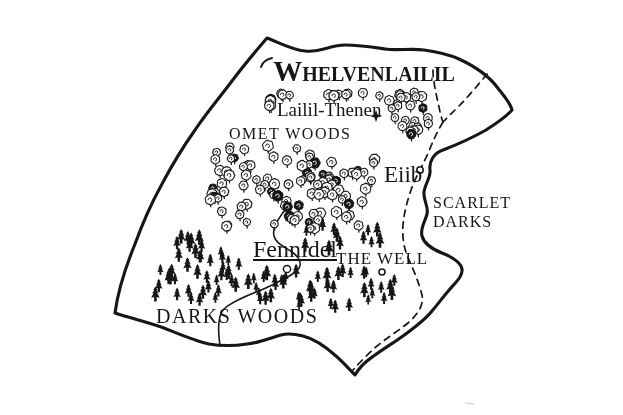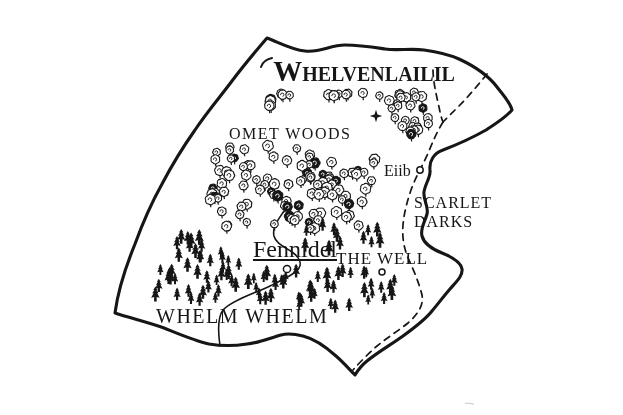--- a/index.html
+++ b/index.html
@@ -8,22 +8,22 @@
     font-family:"Liberation Serif","DejaVu Serif",serif;color:#161616;
   }
   .stage svg{position:absolute;left:0;top:0;}
   .lbl{position:absolute;color:#161616;white-space:nowrap;line-height:1;}
   .lbl-title{
     left:264px;top:57px;width:200px;text-align:center;
     font-size:29px;font-weight:700;font-variant:small-caps;letter-spacing:0px;
   }
   .lbl-lailil{left:277px;top:100px;font-size:19px;}
   .lbl-omet{left:229px;top:126px;font-size:16px;letter-spacing:1.5px;}
-  .lbl-eiib{left:384px;top:163px;font-size:16px;}
-  .lbl-scarlet{left:414px;top:193px;font-size:16px;letter-spacing:1px;line-height:19px;white-space:normal;}
+  .lbl-eiib{left:384px;top:163px;font-size:23px;}
+  .lbl-scarlet{left:433px;top:193px;font-size:16px;letter-spacing:1px;line-height:19px;white-space:normal;}
   .lbl-scarlet span{display:block;}
   .lbl-fennidel{left:253px;top:237px;font-size:24px;text-decoration:underline;}
   .lbl-well{left:336px;top:250px;font-size:17px;letter-spacing:1px;}
   .lbl-darks{left:156px;top:306px;font-size:20px;letter-spacing:1.5px;}
 </style>
 </head>
 <body>
 
 <div class="stage">
   <svg id="map-svg" width="623" height="415" viewBox="0 0 623 415">
@@ -1079,22 +1079,23 @@
         <circle cx="287" cy="269" r="3.6" fill="#ffffff" stroke="#161616" stroke-width="1.5"></circle>
         <circle cx="382" cy="272" r="3" fill="#ffffff" stroke="#161616" stroke-width="1.5"></circle>
       </g>
 
     <path fill="none" stroke="#161616" stroke-width="2" stroke-linecap="round" d="M261,67 Q263,60 272,58"></path>
 
     <line x1="465" y1="403" x2="474" y2="404" stroke="#c9c9c9" stroke-width="1.2"></line>
   </svg>
 
   <div class="lbl lbl-title">Whelvenlailil</div>
+  <div class="lbl lbl-lailil">Lailil-Thenen</div>
   <div class="lbl lbl-omet">OMET WOODS</div>
   <div class="lbl lbl-eiib">Eiib</div>
   <div class="lbl lbl-scarlet">
     <span>SCARLET</span>
     <span>DARKS</span>
   </div>
   <div class="lbl lbl-fennidel">Fennidel</div>
   <div class="lbl lbl-well">THE WELL</div>
-  <div class="lbl lbl-darks">WHELM WHELM</div>
+  <div class="lbl lbl-darks">DARKS WOODS</div>
 </div>
 
 </body></html>

